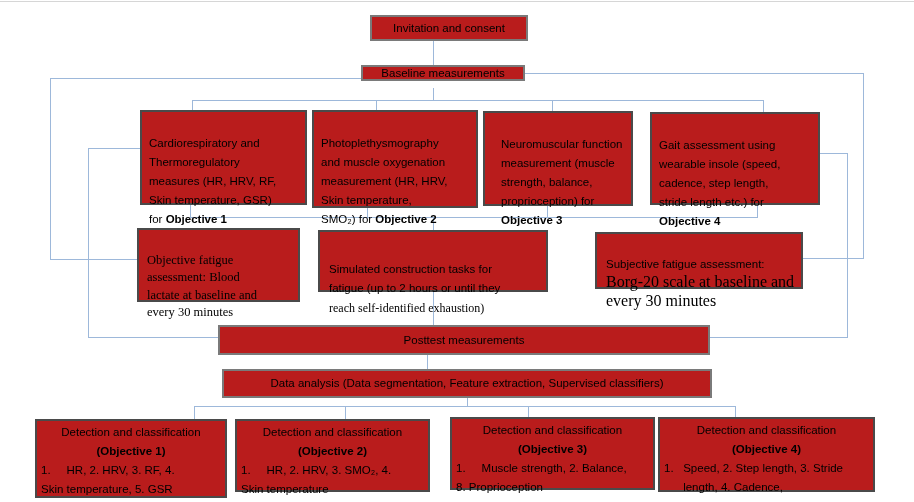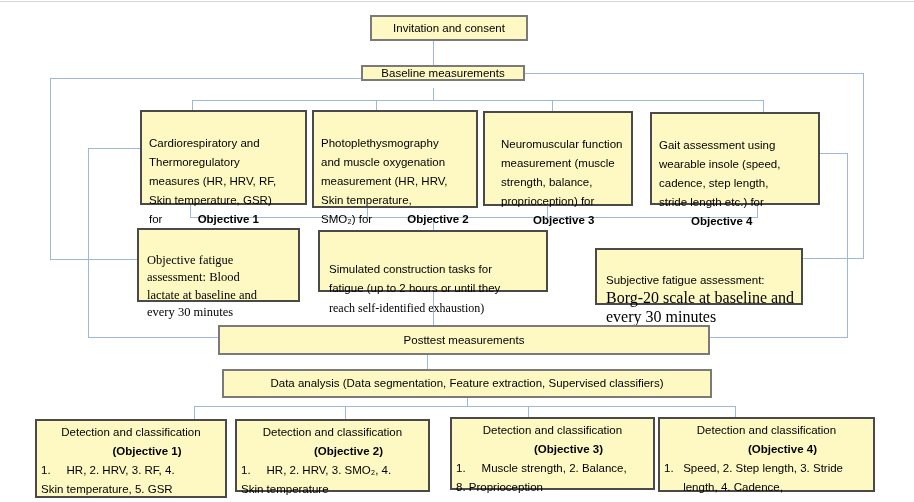--- a/index.html
+++ b/index.html
@@ -7,32 +7,32 @@
     position:relative;
     width:914px;height:502px;
     background:#ffffff;
     overflow:hidden;
     font-family:"Liberation Sans",sans-serif;
     color:#000;
   }
   .box{
     position:absolute;
     box-sizing:border-box;
-    background:#fef9c3;
+    background:#b91c1c;
     border:2px solid #4a4a4a;
     font-size:11.5px;
     line-height:19px;
     z-index:2;
   }
   .box.lightborder{border-color:#7a7a7a;}
   .pad{padding:3px 6px 2px 7px;}
   .preline{white-space:pre-line;}
   .pre{white-space:pre;}
   .center{text-align:center;}
-  .b{font-weight:bold;margin-left:32px;}
+  .b{font-weight:bold;}
   .serif{font-family:"Liberation Serif","DejaVu Serif",serif;font-size:12.5px;}
   .vline,.hline{position:absolute;background:#9db8da;z-index:1;}
   .vline{width:1px;}
   .hline{height:1px;}
   .topedge{position:absolute;left:0;top:1px;width:914px;height:1px;background:#d6d6d6;z-index:0;}
   .vcenter{display:flex;align-items:center;justify-content:center;}
 </style>
 </head>
 <body>
 
@@ -125,21 +125,21 @@
 lactate at baseline and
 every 30 minutes</span>
   </div>
 
   <div class="box preline" style="left:318px;top:230px;width:230px;height:62px;padding:8px 6px 2px 9px;line-height:19.5px;">
     <span>Simulated construction tasks for
 fatigue (up to 2 hours or until they
 </span><span class="serif" style="font-size:12px;">reach self-identified exhaustion)</span>
   </div>
 
-  <div class="box preline" style="left:595px;top:232px;width:208px;height:57px;padding:3px 6px 2px 9px;line-height:18px;margin-top:16px;">
+  <div class="box preline" style="left:595px;top:232px;width:208px;height:57px;padding:3px 6px 2px 9px;line-height:18px;">
     <span>Subjective fatigue assessment:
 </span><span class="serif" style="font-size:16px;">Borg-20 scale at baseline and
 every 30 minutes</span>
   </div>
 
   <div class="box lightborder vcenter" style="left:222px;top:369px;width:490px;height:29px;">
     <span>Data analysis (Data segmentation, Feature extraction, Supervised classifiers)</span>
   </div>
 
   <div class="box lightborder vcenter" style="left:218px;top:325px;width:492px;height:30px;">

